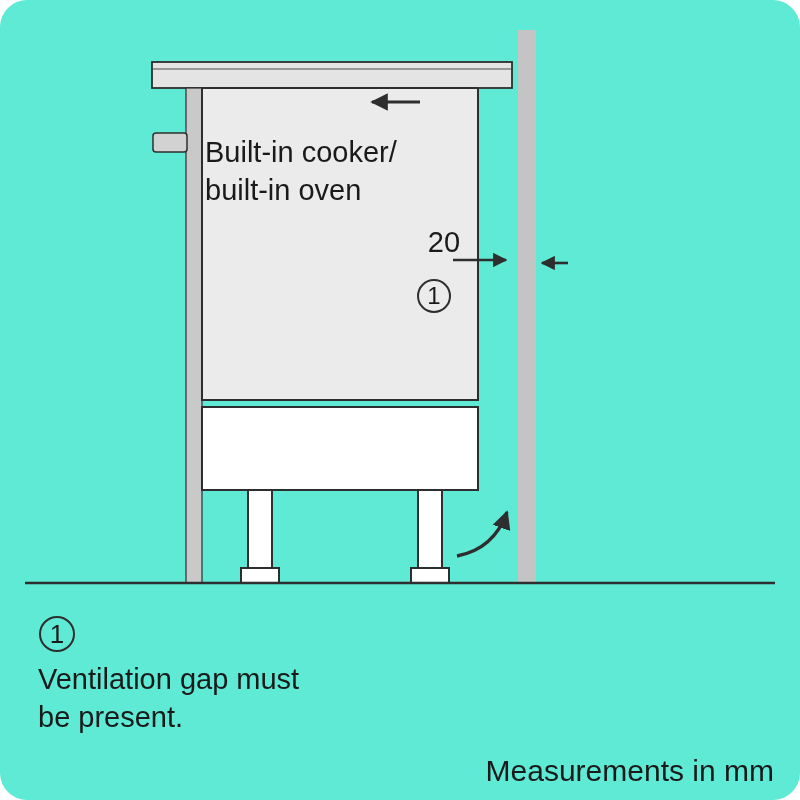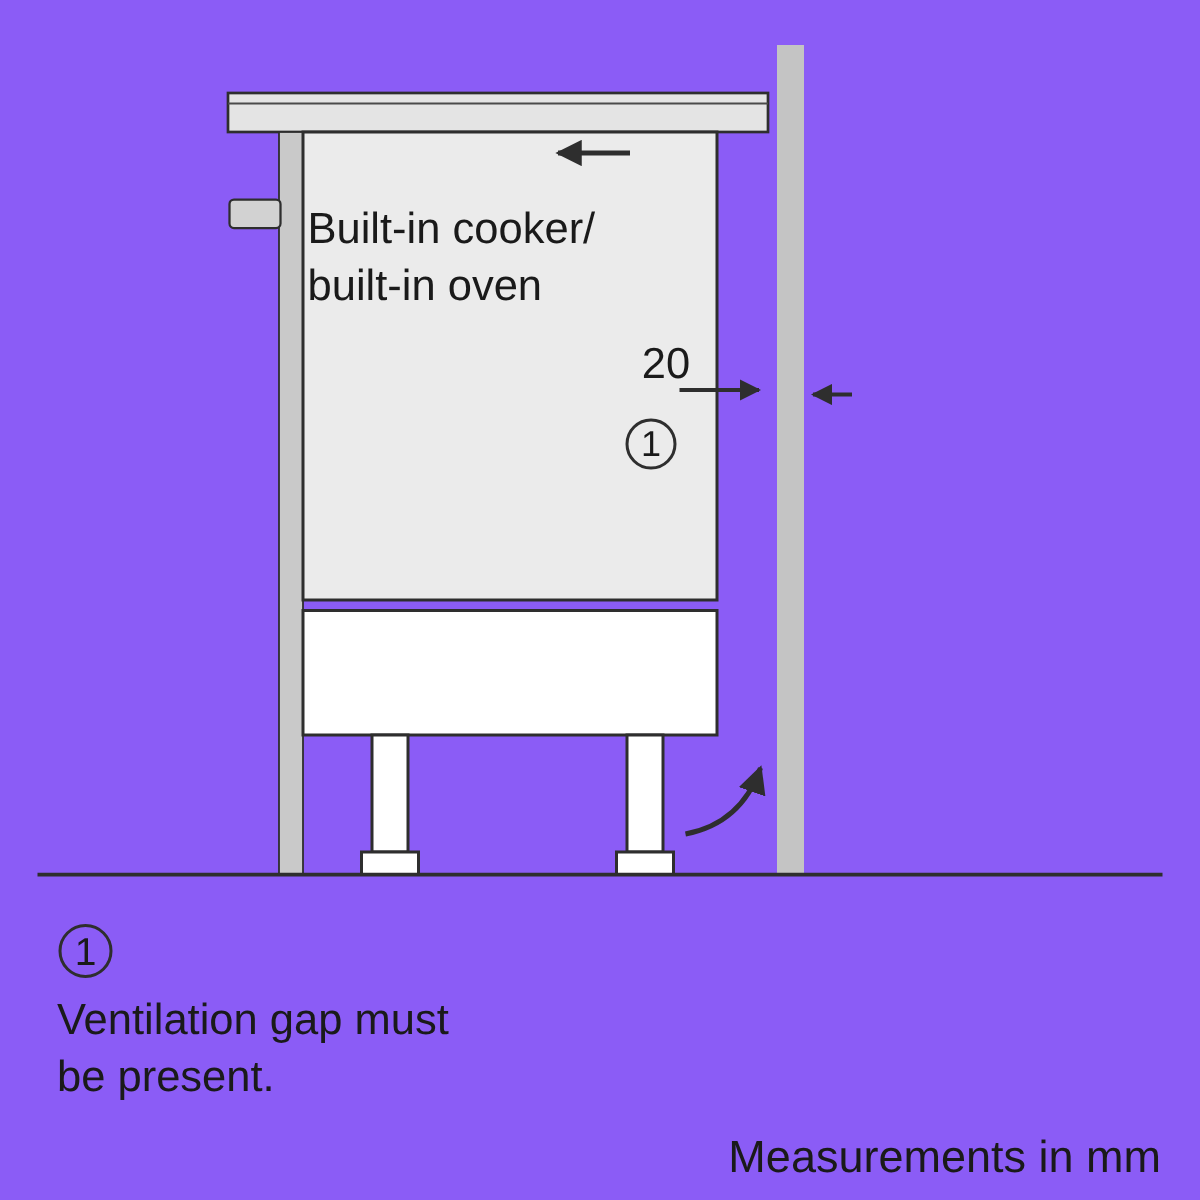--- a/index.html
+++ b/index.html
@@ -1,22 +1,23 @@
 <!DOCTYPE html>
 <html><head>
 <meta charset="utf-8">
 <style>
   html, body { margin: 0; padding: 0; background: #ffffff; }
   .screen {
     position: relative;
     width: 800px;
     height: 800px;
-    background: #8b5cf6;
+    background: #5eead4;
     overflow: hidden;
     font-family: "Liberation Sans", sans-serif;
+    border-radius: 27px;
   }
   svg { position: absolute; top: 0; left: 0; }
 
   .outline      { stroke: #2e2e2e; fill: none; }
   .filled-shape { stroke: #2e2e2e; }
   .no-stroke    { stroke: none; }
   .arrow-line   { stroke: #2e2e2e; fill: none; }
   .thin-line    { stroke: #4a4a4a; }
 
   .lbl {

